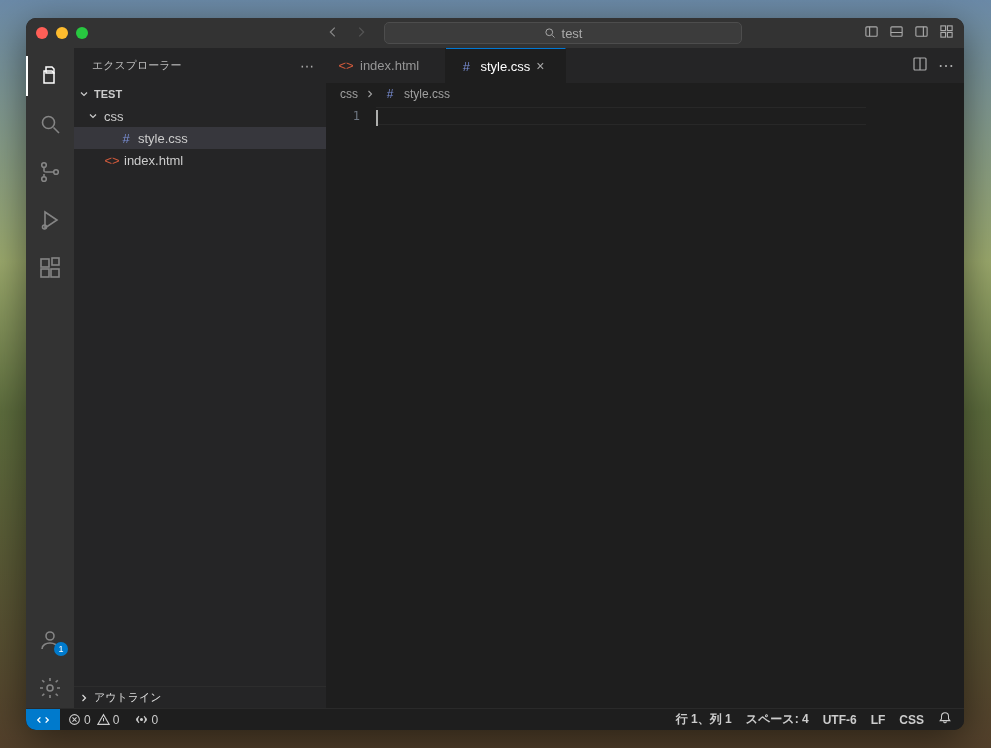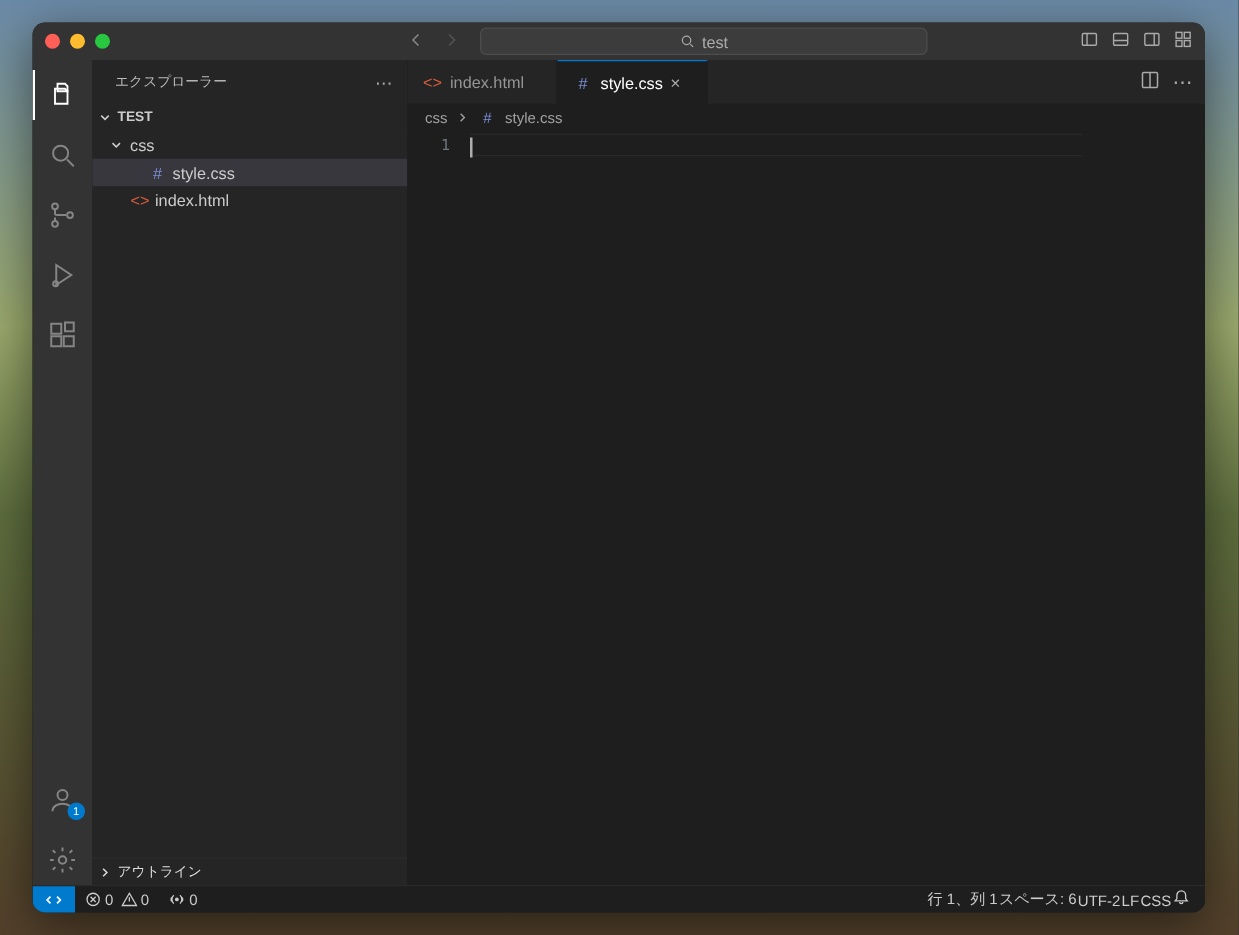--- a/index.html
+++ b/index.html
@@ -76,21 +76,21 @@
   .textzone{flex:1;padding-top:2px;font-family:Menlo,Consolas,monospace;font-size:12px;line-height:18px;}
   .cursor-line{height:18px;border:1px solid #282828;border-left:none;border-right:none;width:490px;}
   .cursor-line .caret{display:inline-block;width:2px;height:16px;background:#aeafad;vertical-align:middle;}
   
   .statusbar{height:22px;background:#1e1e1e;display:flex;align-items:center;font-size:12px;color:#ccc;border-top:1px solid #2a2a2a;}
   .remote{background:#007acc;width:34px;height:22px;display:flex;align-items:center;justify-content:center;color:#fff;}
   .remote svg{width:14px;height:14px;}
   .sb-left{display:flex;align-items:center;gap:6px;padding-left:8px;color:#ccc;}
   .sb-left span{display:flex;align-items:center;gap:3px;}
   .sb-left svg{width:13px;height:13px;}
-  .sb-right{margin-left:auto;display:flex;align-items:flex-end;gap:1px;padding-right:12px;}
+  .sb-right{margin-left:auto;display:flex;align-items:center;gap:14px;padding-right:12px;font-weight:bold;}
   .sb-right svg{width:14px;height:14px;}
 </style>
 </head>
 <body>
 
 <div class="desktop-bg"></div>
 
 <div class="window">
 
   <div class="titlebar">
@@ -293,22 +293,22 @@
       <span style="margin-left:10px;">
           <svg viewBox="0 0 16 16" fill="none" stroke="currentColor" stroke-width="1.3">
             <path d="M3 10c-1-1-1-3 0-4M5 12c-2.5-2-2.5-6 0-8M13 10c1-1 1-3 0-4M11 12c2.5-2 2.5-6 0-8"></path>
             <circle cx="8" cy="8" r="1.2" fill="currentColor"></circle>
           </svg>
           <span>0</span>
         </span>
     </div>
     <div class="sb-right">
       <span>行 1、列 1</span>
-      <span>スペース: 6</span>
-      <span>UTF-2</span>
+      <span>スペース: 4</span>
+      <span>UTF-6</span>
       <span>LF</span>
       <span>CSS</span>
       <span><svg viewBox="0 0 16 16" fill="none" stroke="currentColor" stroke-width="1.2">
             <path d="M8 2c2.5 0 4 2 4 4v3l1.5 2H2.5L4 9V6c0-2 1.5-4 4-4zM6.5 12a1.5 1.5 0 003 0"></path>
           </svg></span>
     </div>
   </div>
 </div>
 
 </body></html>

